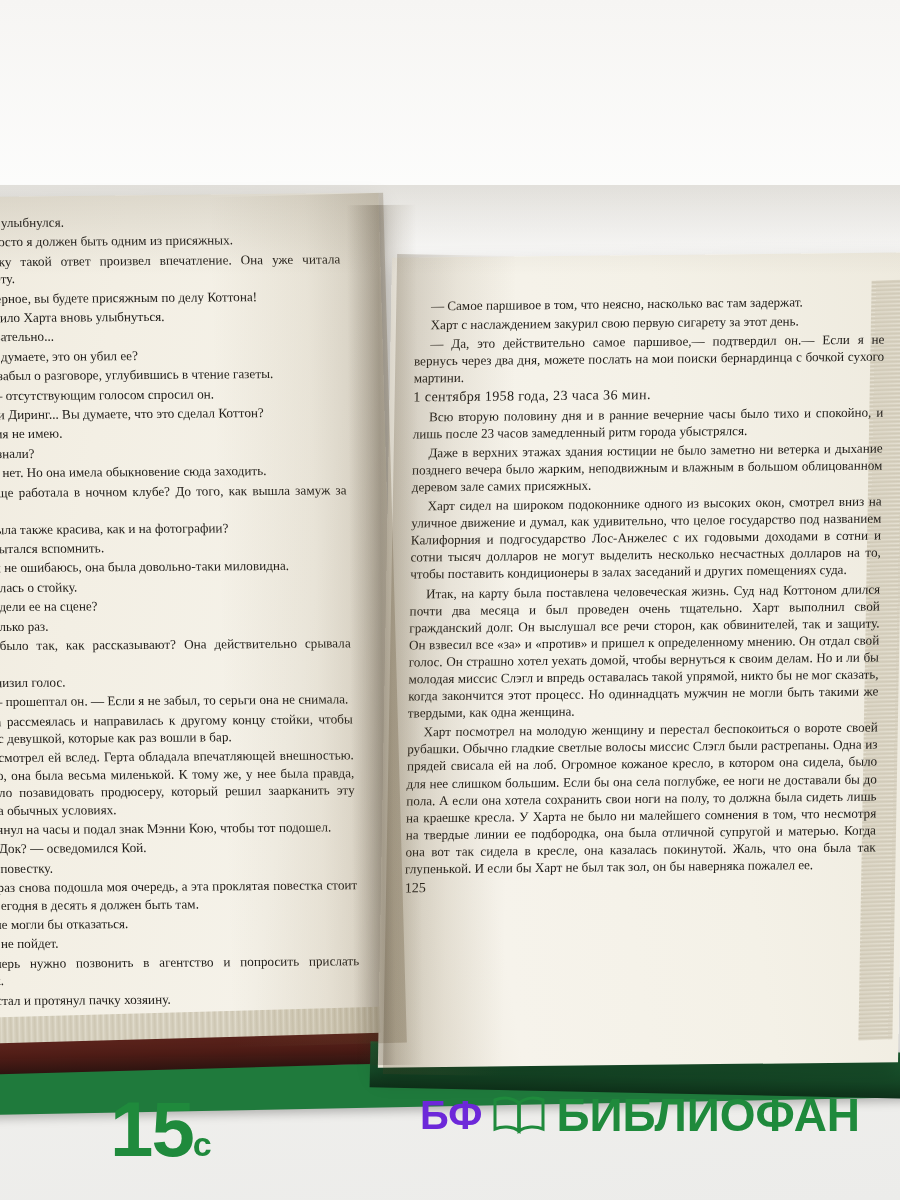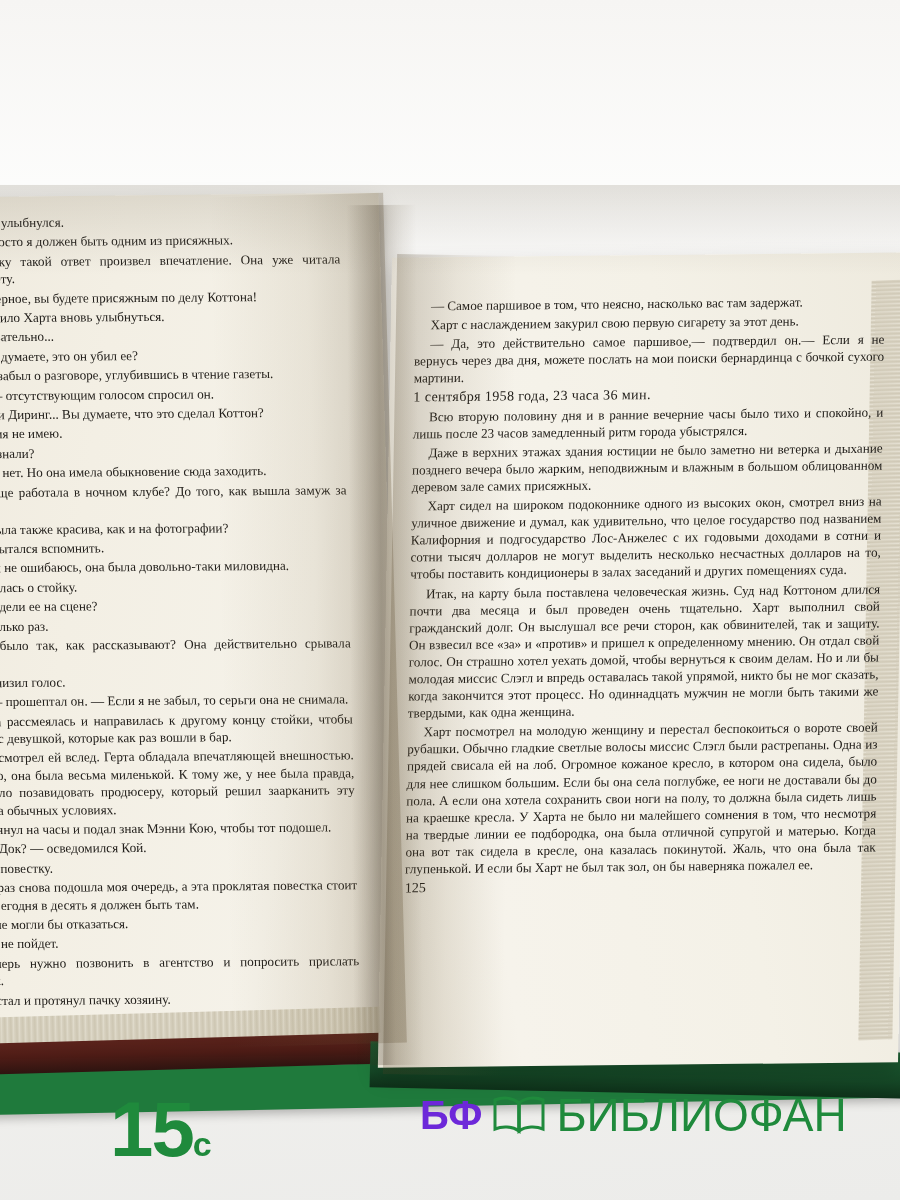--- a/index.html
+++ b/index.html
@@ -228,21 +228,21 @@
   .wm-logo .mark {
     font-family: "Liberation Sans", sans-serif;
     font-weight: bold;
     font-size: 40px;
     color: #6d28d9;
     line-height: 1;
   }
   .wm-logo .book-icon svg { display: block; }
   .wm-logo .brand {
     font-family: "Liberation Sans", sans-serif;
-    font-weight: normal;
+    font-weight: bold;
     font-size: 46px;
     color: #1f8a3c;
     letter-spacing: 0px;
     line-height: 1;
   }
 </style>
 </head>
 <body>
 
 <div id="scene">

